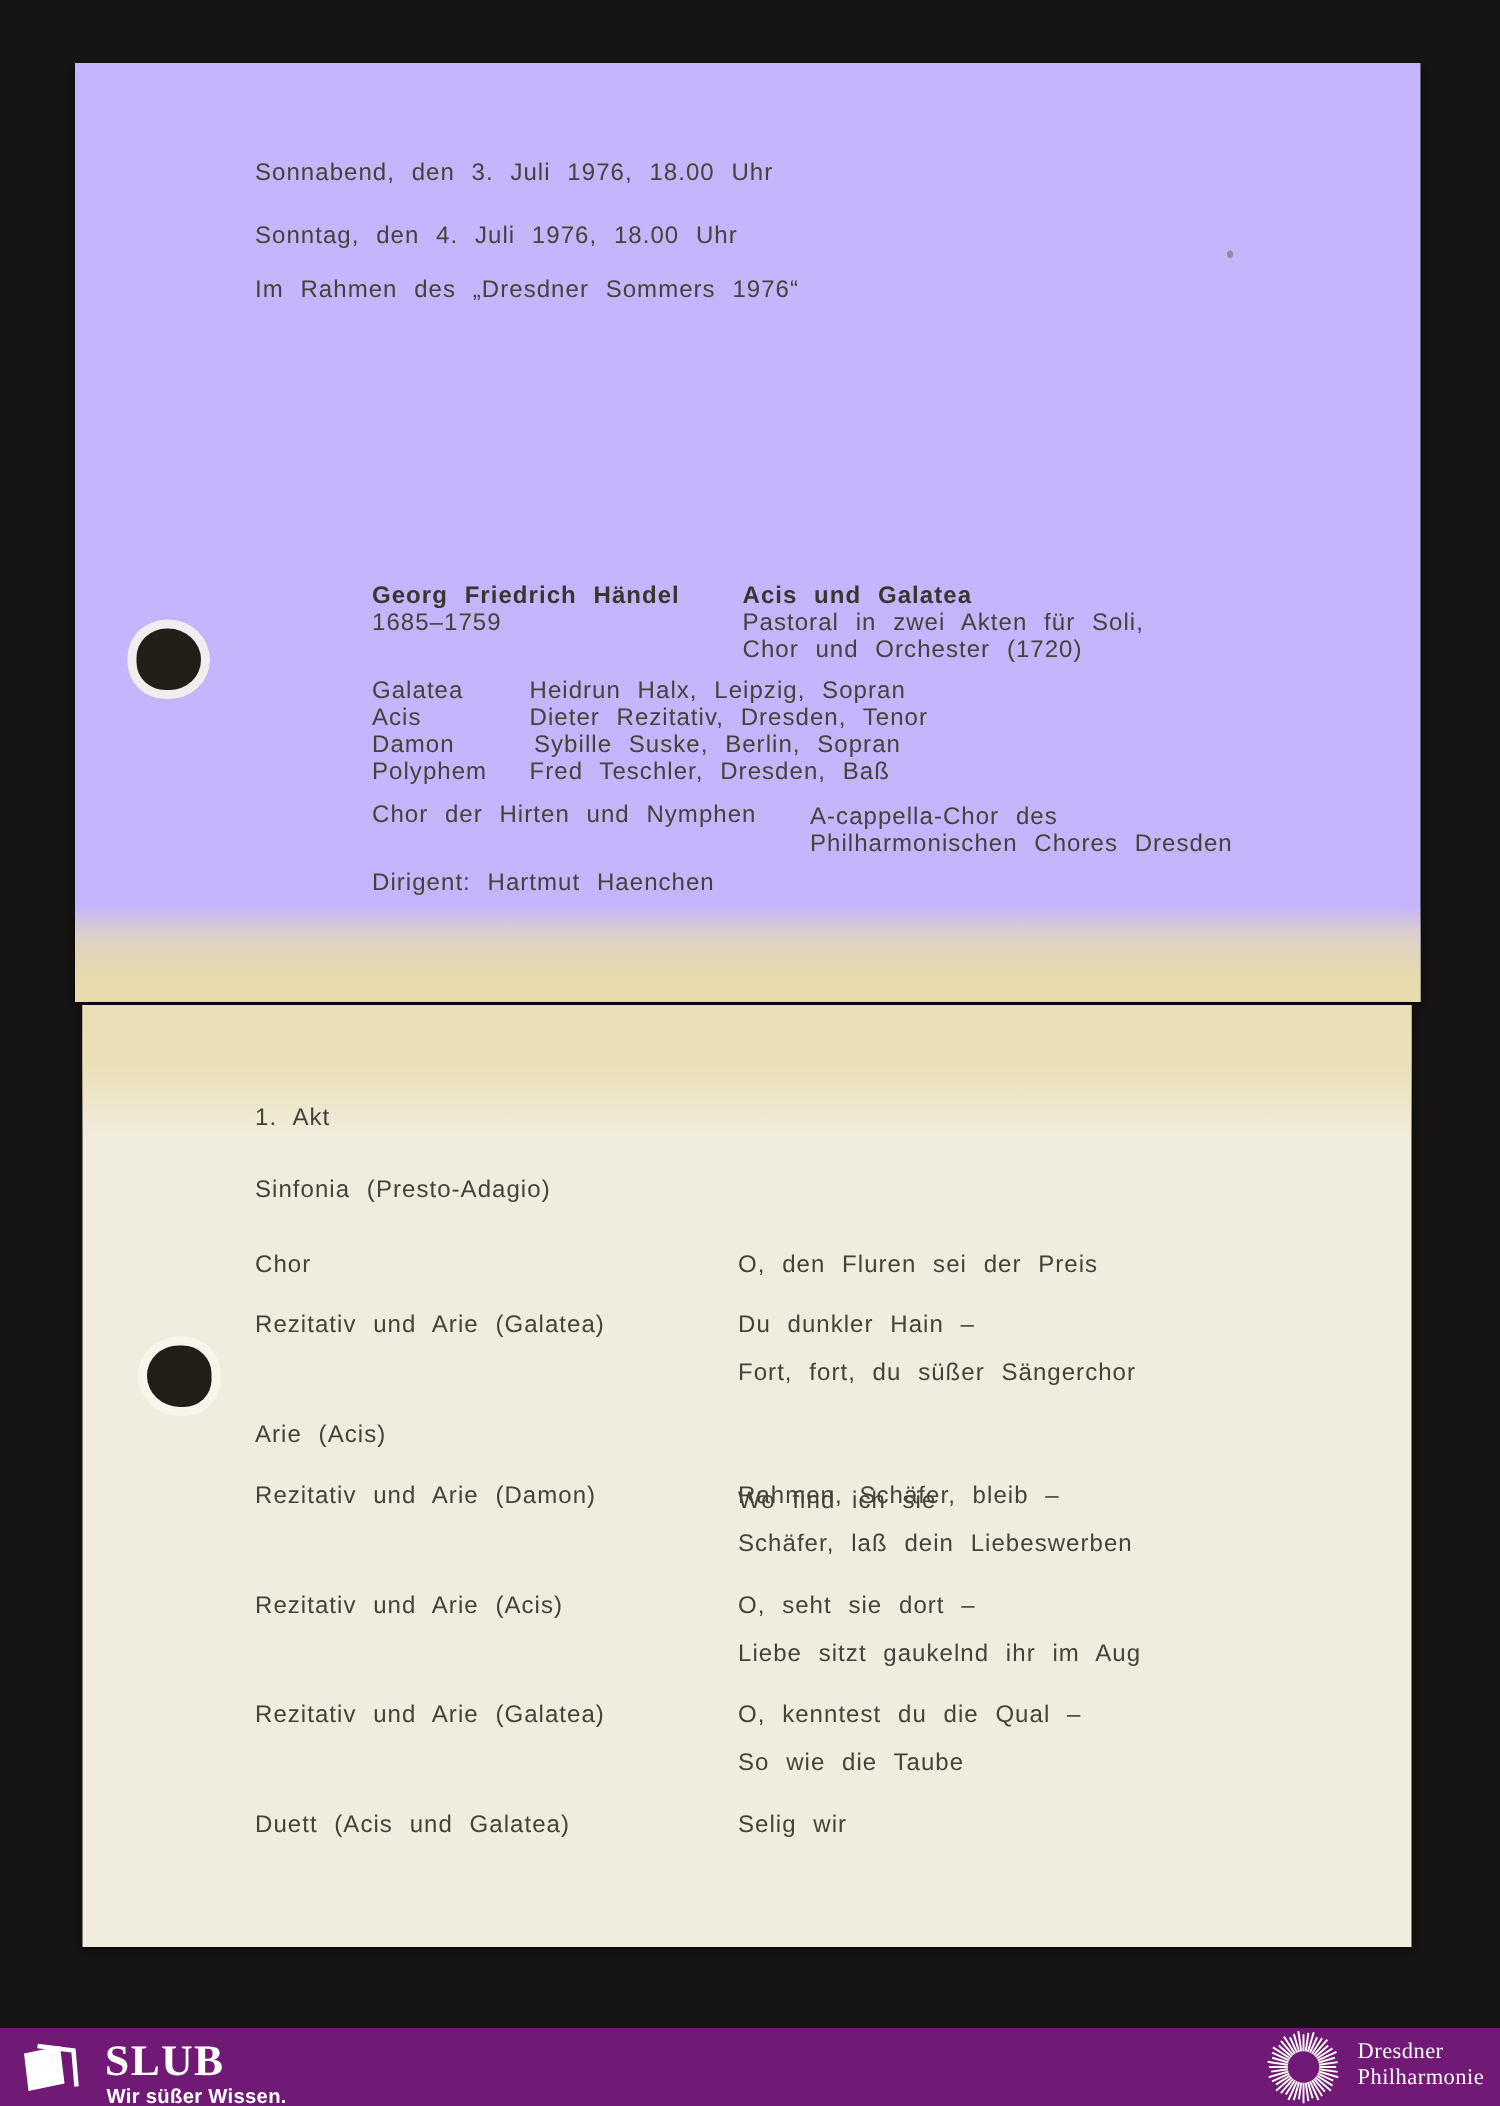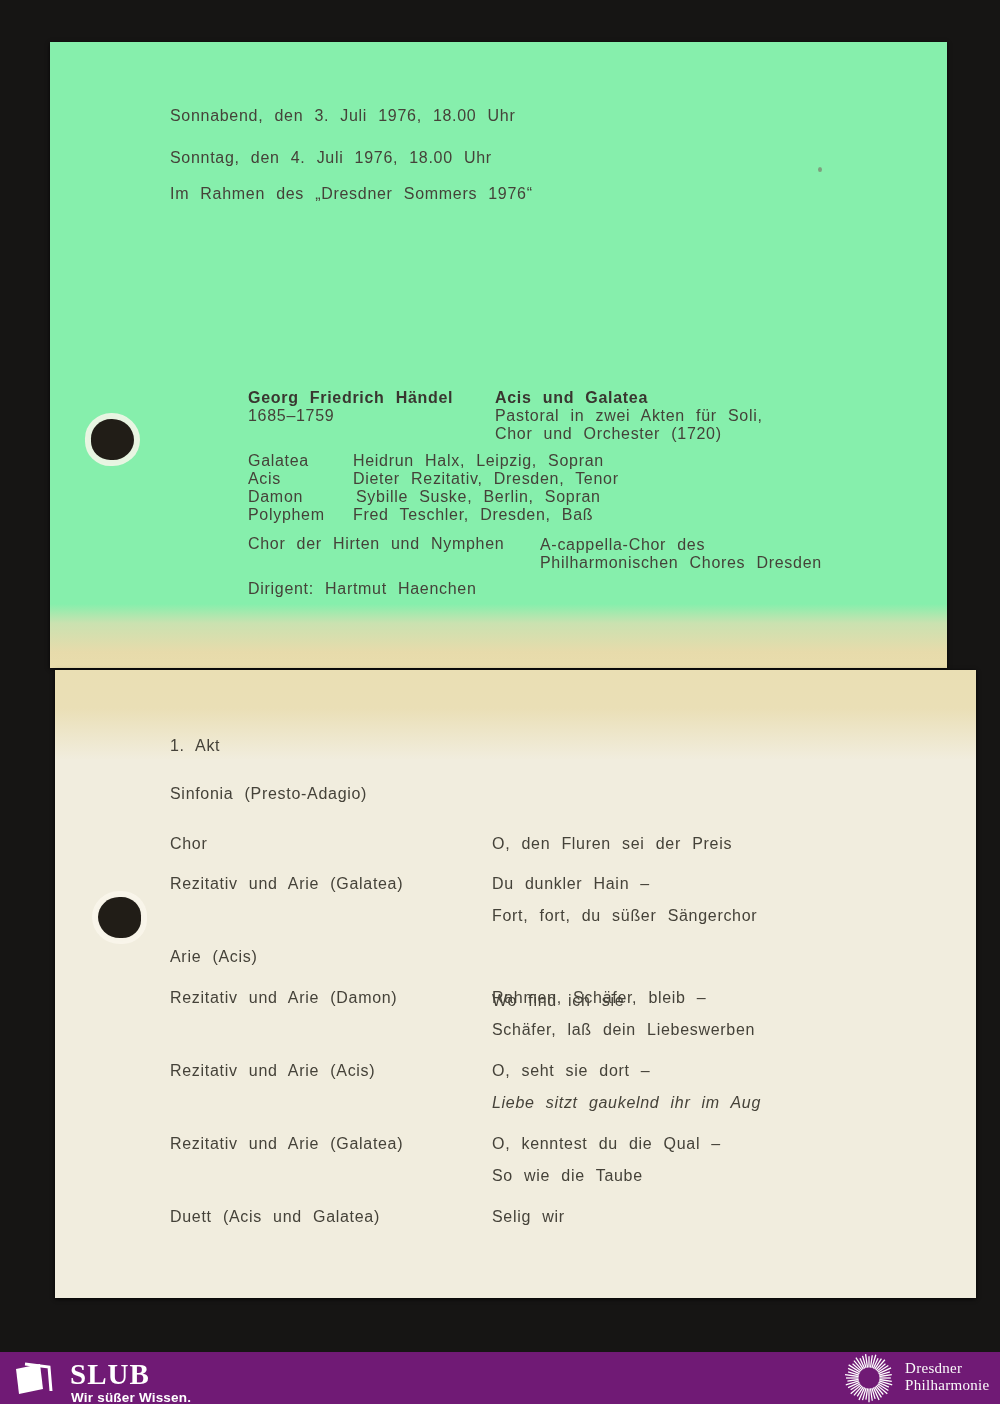--- a/index.html
+++ b/index.html
@@ -2,22 +2,22 @@
 <html><head>
 <meta charset="utf-8">
 <style>
   html,body{margin:0;padding:0;}
   body{
     width:1000px;height:1404px;position:relative;overflow:hidden;
     background:#161514;
     font-family:"Liberation Sans", sans-serif;
   }
   .page{position:absolute;box-shadow:0 1px 4px rgba(0,0,0,.85);}
-  #page1{left:50px;top:42px;width:897px;height:626px;background:#86efac;}
-  #page2{left:55px;top:670px;width:886px;height:628px;background:#f1edde;padding-left:35px;}
+  #page1{left:50px;top:42px;width:897px;height:626px;background:#c4b5fd;}
+  #page2{left:55px;top:670px;width:886px;height:628px;background:#f1edde;}
   .band-bottom{position:absolute;left:0;right:0;bottom:0;height:64px;
     background:linear-gradient(180deg, rgba(231,220,178,0) 0%, rgba(231,220,178,.7) 30%, #e7dbab 75%, #e9ddad 100%);}
   .band-top{position:absolute;left:0;right:0;top:0;height:90px;
     background:linear-gradient(180deg, #eadfb4 0%, #eadfb6 42%, rgba(234,223,182,0) 100%);}
   .t{position:absolute;font-size:16px;color:#454239;letter-spacing:.7px;word-spacing:6px;white-space:nowrap;}
   .b{font-weight:bold;color:#393630;}
   .title{position:absolute;font-family:"DejaVu Serif", serif;font-style:italic;
     font-size:47px;color:#37342b;letter-spacing:1.5px;}
   .hole{position:absolute;width:43px;height:41px;background:#211d17;
     border-radius:48% 52% 50% 46%;box-shadow:0 0 0 6px rgba(250,247,236,.85), 0 0 6px rgba(0,0,0,.15);}
@@ -85,21 +85,21 @@
 
   <div class="t" style="left:115px;top:278px;">Arie (Acis)</div>
   <div class="t" style="left:437px;top:278px;margin-top:44px;">Wo find ich sie</div>
 
   <div class="t" style="left:115px;top:319px;">Rezitativ und Arie (Damon)</div>
   <div class="t" style="left:437px;top:319px;">Rahmen, Schäfer, bleib –</div>
   <div class="t" style="left:437px;top:351px;">Schäfer, laß dein Liebeswerben</div>
 
   <div class="t" style="left:115px;top:392px;">Rezitativ und Arie (Acis)</div>
   <div class="t" style="left:437px;top:392px;">O, seht sie dort –</div>
-  <div class="t" style="left:437px;top:424px;font-style:italic;">Liebe sitzt gaukelnd ihr im Aug</div>
+  <div class="t" style="left:437px;top:424px;">Liebe sitzt gaukelnd ihr im Aug</div>
 
   <div class="t" style="left:115px;top:465px;">Rezitativ und Arie (Galatea)</div>
   <div class="t" style="left:437px;top:465px;">O, kenntest du die Qual –</div>
   <div class="t" style="left:437px;top:497px;">So wie die Taube</div>
 
   <div class="t" style="left:115px;top:538px;">Duett (Acis und Galatea)</div>
   <div class="t" style="left:437px;top:538px;">Selig wir</div>
 
   <div class="hole" style="left:43px;top:227px;border-radius:52% 48% 46% 54%;"></div>
 </div>

